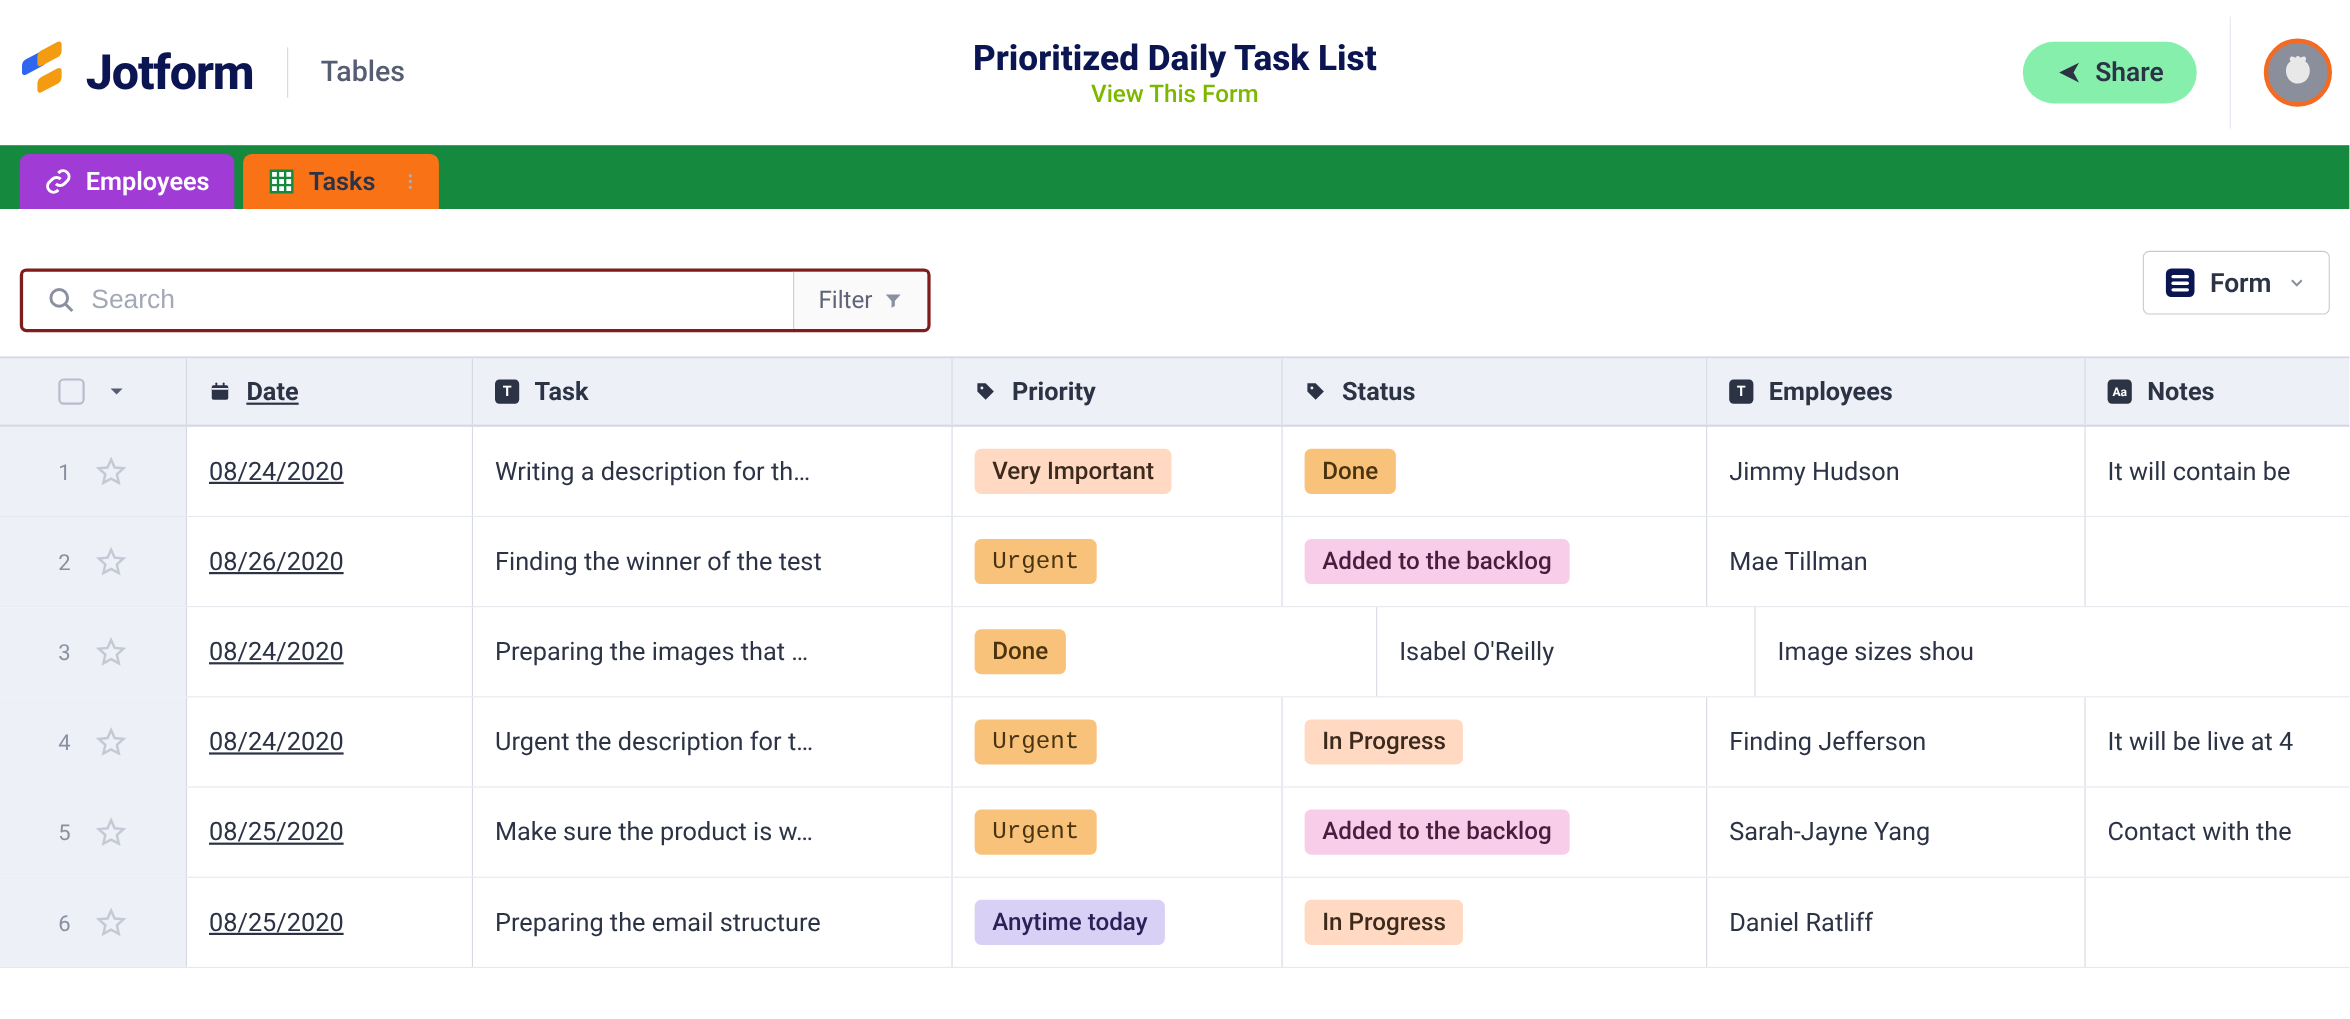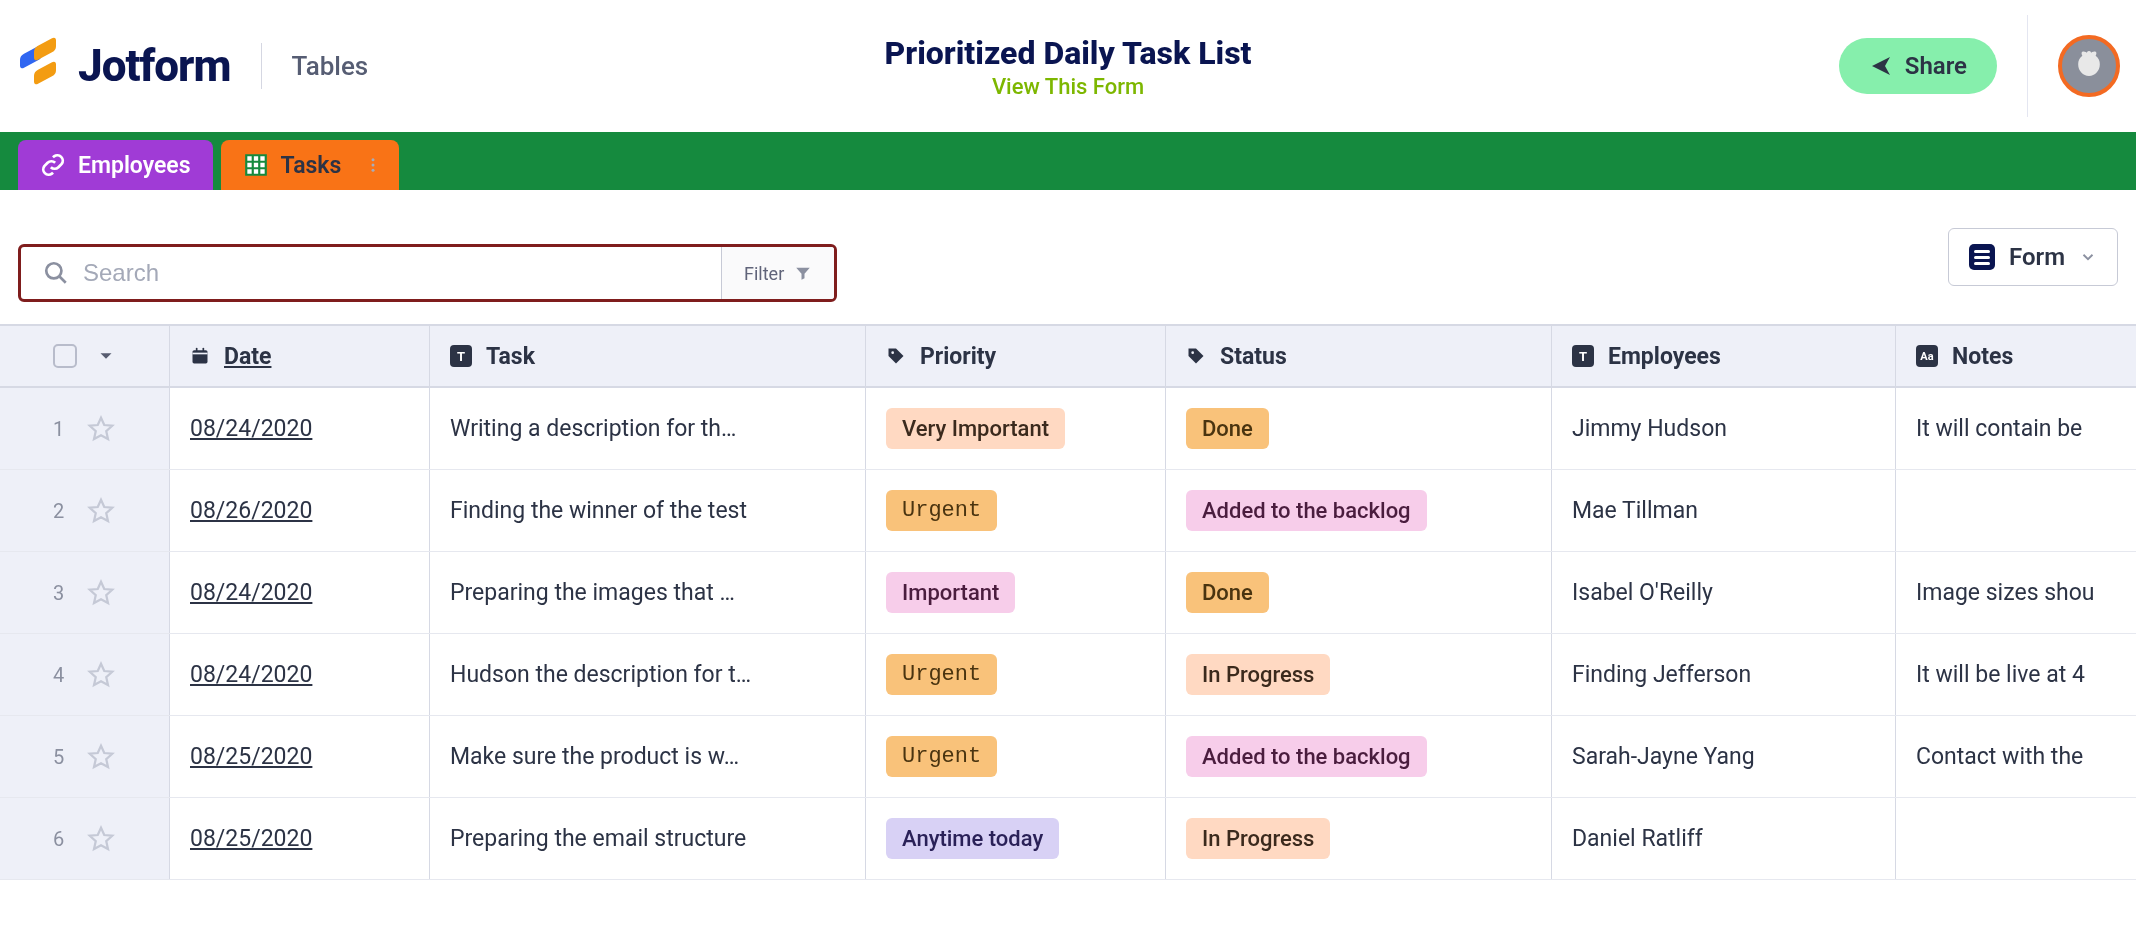--- a/index.html
+++ b/index.html
@@ -35,21 +35,21 @@
 .tab-more { margin-left: 6px; padding: 4px; display:flex; align-items:center; justify-content:center; width: 28px; height: 28px; }
 .tab-more svg { width: 18px; height: 18px; fill: #a7adbb; }
 
 
 .toolbar { display: flex; align-items: center; padding: 22px 18px; gap: 0; }
 .search-group { display: flex; border: 3px solid #7f1d1d; border-radius: 6px; overflow: hidden; height: 58px; margin-top: 32px; }
 .search-box { display: flex; align-items: center; padding: 0 22px; width: 700px; }
 .search-box svg { width: 26px; height: 26px; stroke: #8b90a0; fill: none; }
 .search-input { border: none; outline: none; font-size: 24px; color: #333; margin-left: 14px; flex: 1; background: transparent; }
 .search-input::placeholder { color: #a4a9b8; }
-.filter-btn { border-left: 1px solid #c7cad6; display: flex; align-items: center; gap: 10px; padding: 0 22px; font-size: 18px; color: #60647a; background:#fafafb; cursor: pointer; }
+.filter-btn { border-left: 1px solid #c7cad6; display: flex; align-items: center; gap: 10px; padding: 0 22px; font-size: 22px; color: #60647a; background:#fafafb; cursor: pointer; }
 .filter-btn svg { width: 18px; height: 18px; fill: #8b90a0; }
 .form-btn { margin-left: auto; display: flex; align-items: center; gap: 14px; border: 1px solid #c7cad6; border-radius: 6px; padding: 0 20px; height: 58px; font-size: 24px; font-weight: 600; color: #2c3345; cursor: pointer; }
 .form-btn .form-glyph { width: 26px; height: 26px; background: #0a1551; border-radius: 5px; display:flex; flex-direction:column; justify-content:center; gap:3px; padding:5px 5px; }
 .form-btn .form-glyph span { height:3px; background:#fff; border-radius:2px; }
 .form-btn svg.chev { width: 18px; height: 18px; stroke: #8b90a0; fill:none; }
 
 
 .table { border-top: 2px solid #d6d9e4; }
 .thead { display: flex; background: #eef0f8; border-bottom: 2px solid #d6d9e4; height: 62px; }
 .th, .td { border-right: 1px solid #d6d9e4; display: flex; align-items: center; padding: 0 20px; font-size: 23px; }
@@ -264,41 +264,38 @@
     <div class="td col-row">
       <span>3</span>
       <span class="star"><svg viewBox="0 0 24 24">
               <path d="M12 3l2.6 5.8 6.4.6-4.8 4.3 1.4 6.3L12 17l-5.6 3 1.4-6.3L3 9.4l6.4-.6z"></path>
             </svg></span>
     </div>
     <div class="td col-date">08/24/2020</div>
     <div class="td col-task">
           <span class="ellipsis">Preparing the images that …</span>
         </div>
-    <div class="td col-priority">
-          <span class="tag tag-important">Important</span>
-        </div>
     <div class="td col-status">
           <span class="tag tag-done">Done</span>
         </div>
     <div class="td col-employees">Isabel O'Reilly</div>
     <div class="td col-notes">
           <span class="ellipsis">Image sizes shou</span>
         </div>
   </div>
       <div class="trow">
     <div class="td col-row">
       <span>4</span>
       <span class="star"><svg viewBox="0 0 24 24">
               <path d="M12 3l2.6 5.8 6.4.6-4.8 4.3 1.4 6.3L12 17l-5.6 3 1.4-6.3L3 9.4l6.4-.6z"></path>
             </svg></span>
     </div>
     <div class="td col-date">08/24/2020</div>
     <div class="td col-task">
-          <span class="ellipsis">Hudson the description for t…</span>
+          <span class="ellipsis">Urgent the description for t…</span>
         </div>
     <div class="td col-priority">
           <span class="tag tag-urgent">Urgent</span>
         </div>
     <div class="td col-status">
           <span class="tag tag-in-progress">In Progress</span>
         </div>
     <div class="td col-employees">Finding Jefferson</div>
     <div class="td col-notes">
           <span class="ellipsis">It will be live at 4</span>

